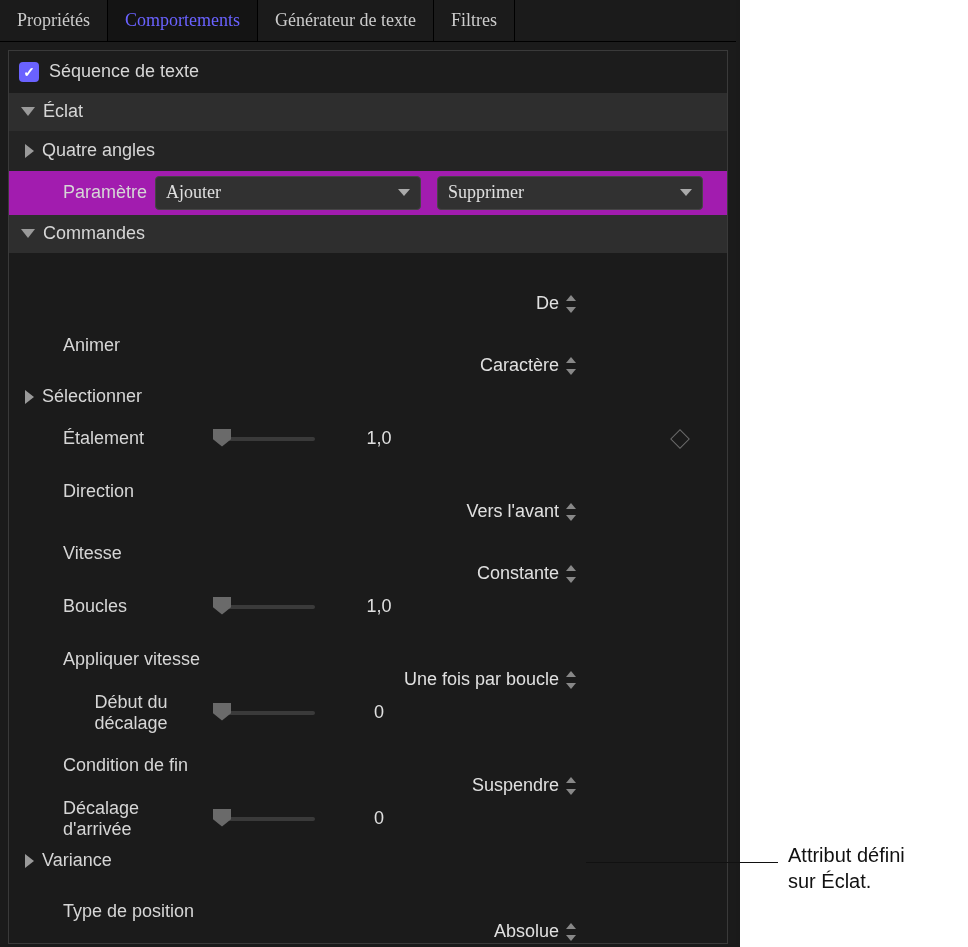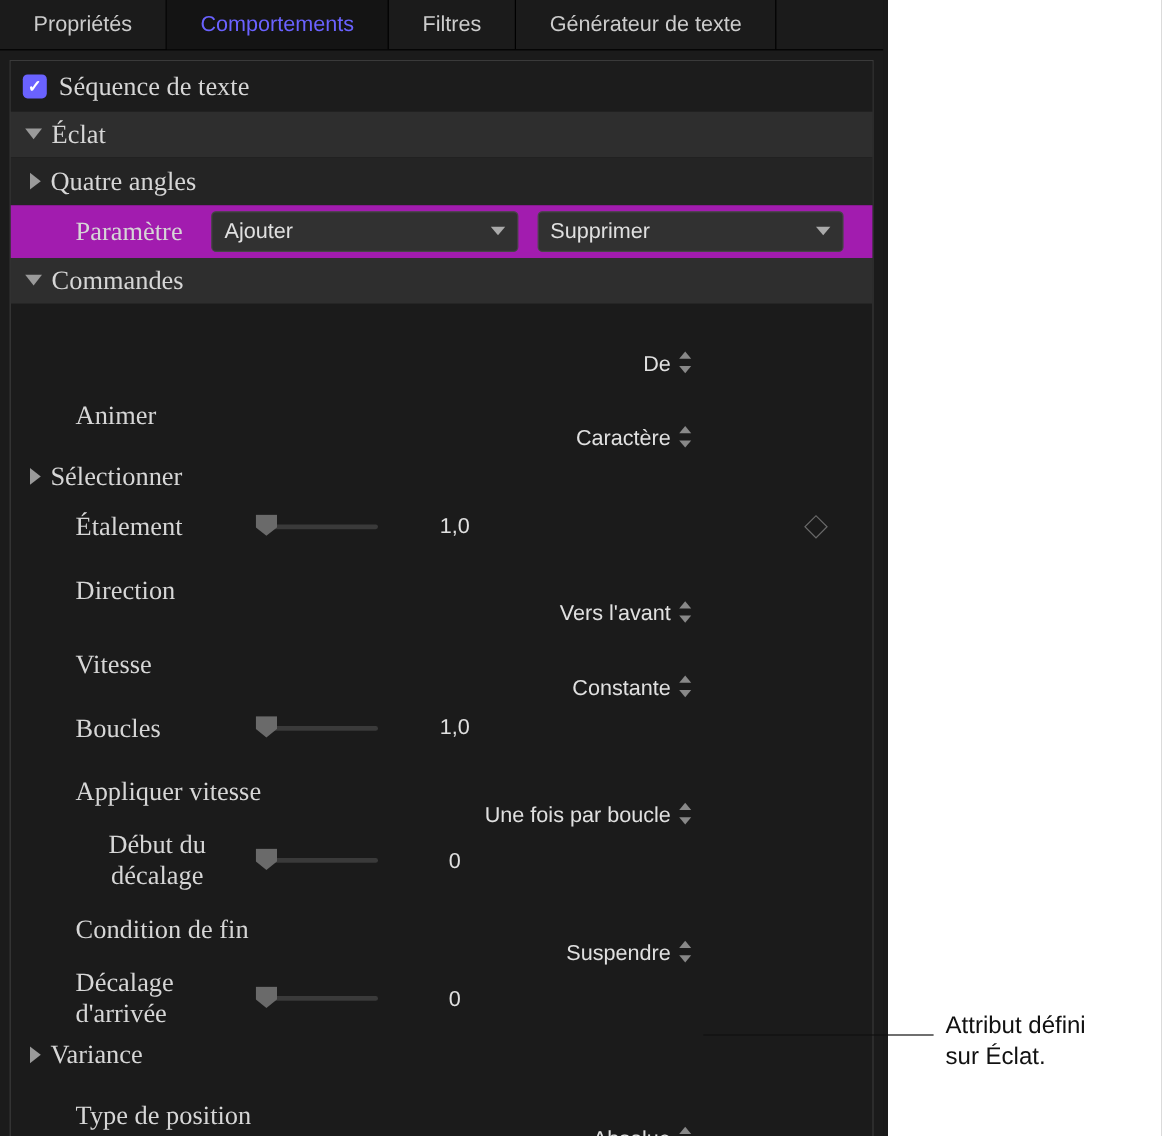--- a/index.html
+++ b/index.html
@@ -14,24 +14,25 @@
   }
   .panel {
     width: 736px;
     background: #1b1b1b;
   }
   .tabs {
     display: flex;
     border-bottom: 1px solid #000;
   }
   .tab {
-    padding: 10px 28px;
+    padding: 10px 17px;
     color: #ccc;
     cursor: pointer;
     border-right: 1px solid #000;
+    font-family: Liberation Serif, serif;
   }
   .tab.active {
     color: #6a62ff;
     background: #141414;
     font-weight: 500;
   }
   .inspector {
     border: 1px solid #3a3a3a;
     margin: 8px 8px 0 8px;
   }
@@ -81,28 +82,27 @@
     align-items: center;
     justify-content: center;
     margin-right: 10px;
     color: #fff;
     font-size: 14px;
     font-weight: bold;
   }
   .label {
     flex: 0 0 auto;
     color: #d6d6d6;
-    font-size: 22px;
-    font-family: Liberation Serif, serif;
+    font-size: 18px;
   }
   .indent1 { padding-left: 44px; }
   .valarea {
     margin-left: auto;
     display: flex;
-    align-items: flex-start;
+    align-items: center;
     padding-right: 140px;
     gap: 6px;
     margin-top: 40px;
   }
   .value-text {
     color: #e0e0e0;
     font-size: 18px;
     text-align: right;
   }
   .updn {
@@ -159,22 +159,23 @@
     padding: 0 10px;
     color: #e0e0e0;
     font-size: 18px;
     cursor: pointer;
     margin-right: 6px;
   }
   .selects-row {
     display: flex;
     gap: 10px;
     flex: 1;
-    margin-left: 24px;
+    margin-left: 8px;
     padding-right: 8px;
+    font-family: Liberation Serif, serif;
   }
   .caret-down {
     width: 0; height: 0;
     border-left: 6px solid transparent;
     border-right: 6px solid transparent;
     border-top: 7px solid #aaa;
   }
   .keyframe-diamond {
     width: 14px; height: 14px;
     transform: rotate(45deg);
@@ -207,22 +208,22 @@
   body { background: linear-gradient(to right, #1a1a1a 0, #1a1a1a 740px, #fff 740px, #fff 100%); }
   .annotation { color: #111; }
 </style>
 </head>
 <body>
 
 <div class="panel">
   <div class="tabs">
     <div class="tab">Propriétés</div>
     <div class="tab active">Comportements</div>
+    <div class="tab">Générateur de texte</div>
     <div class="tab">Filtres</div>
-    <div class="tab">Générateur de texte</div>
   </div>
 
   <div class="inspector">
 
     <div class="row" style="background:#1c1c1c;">
       <div class="checkbox">✓</div>
       <span class="label" style="font-weight:500;">Séquence de texte</span>
     </div>
 
     <div class="row section-hdr">

